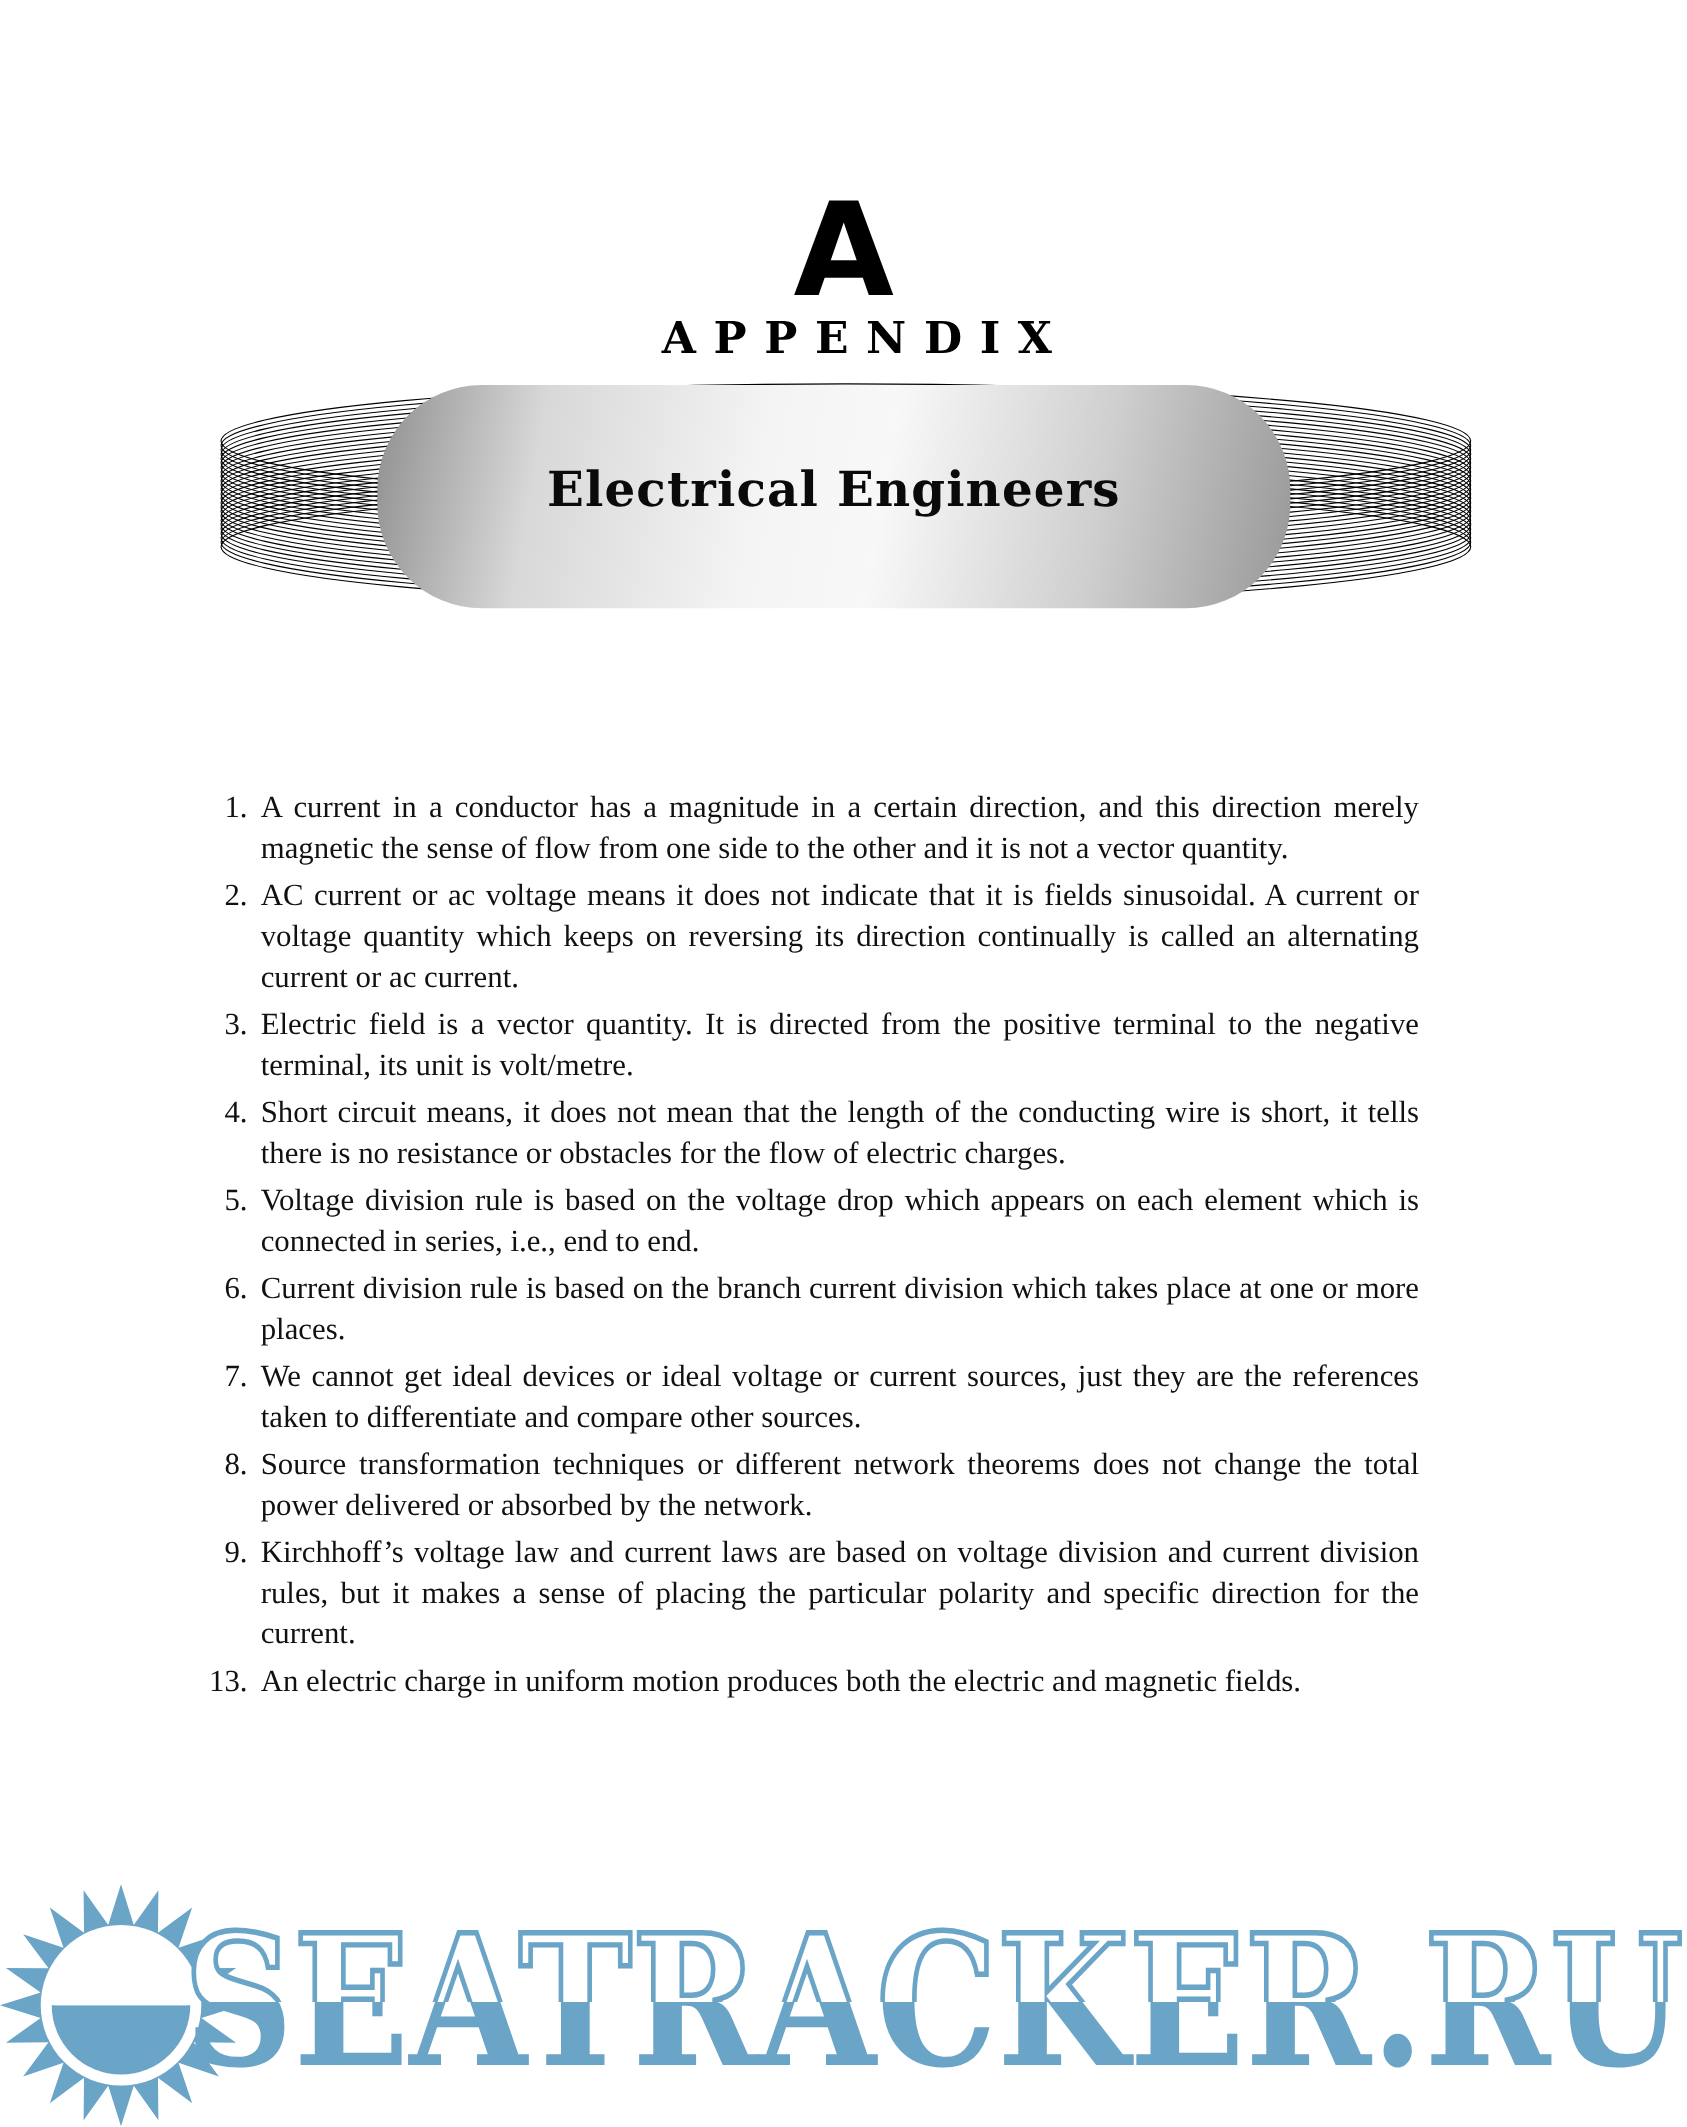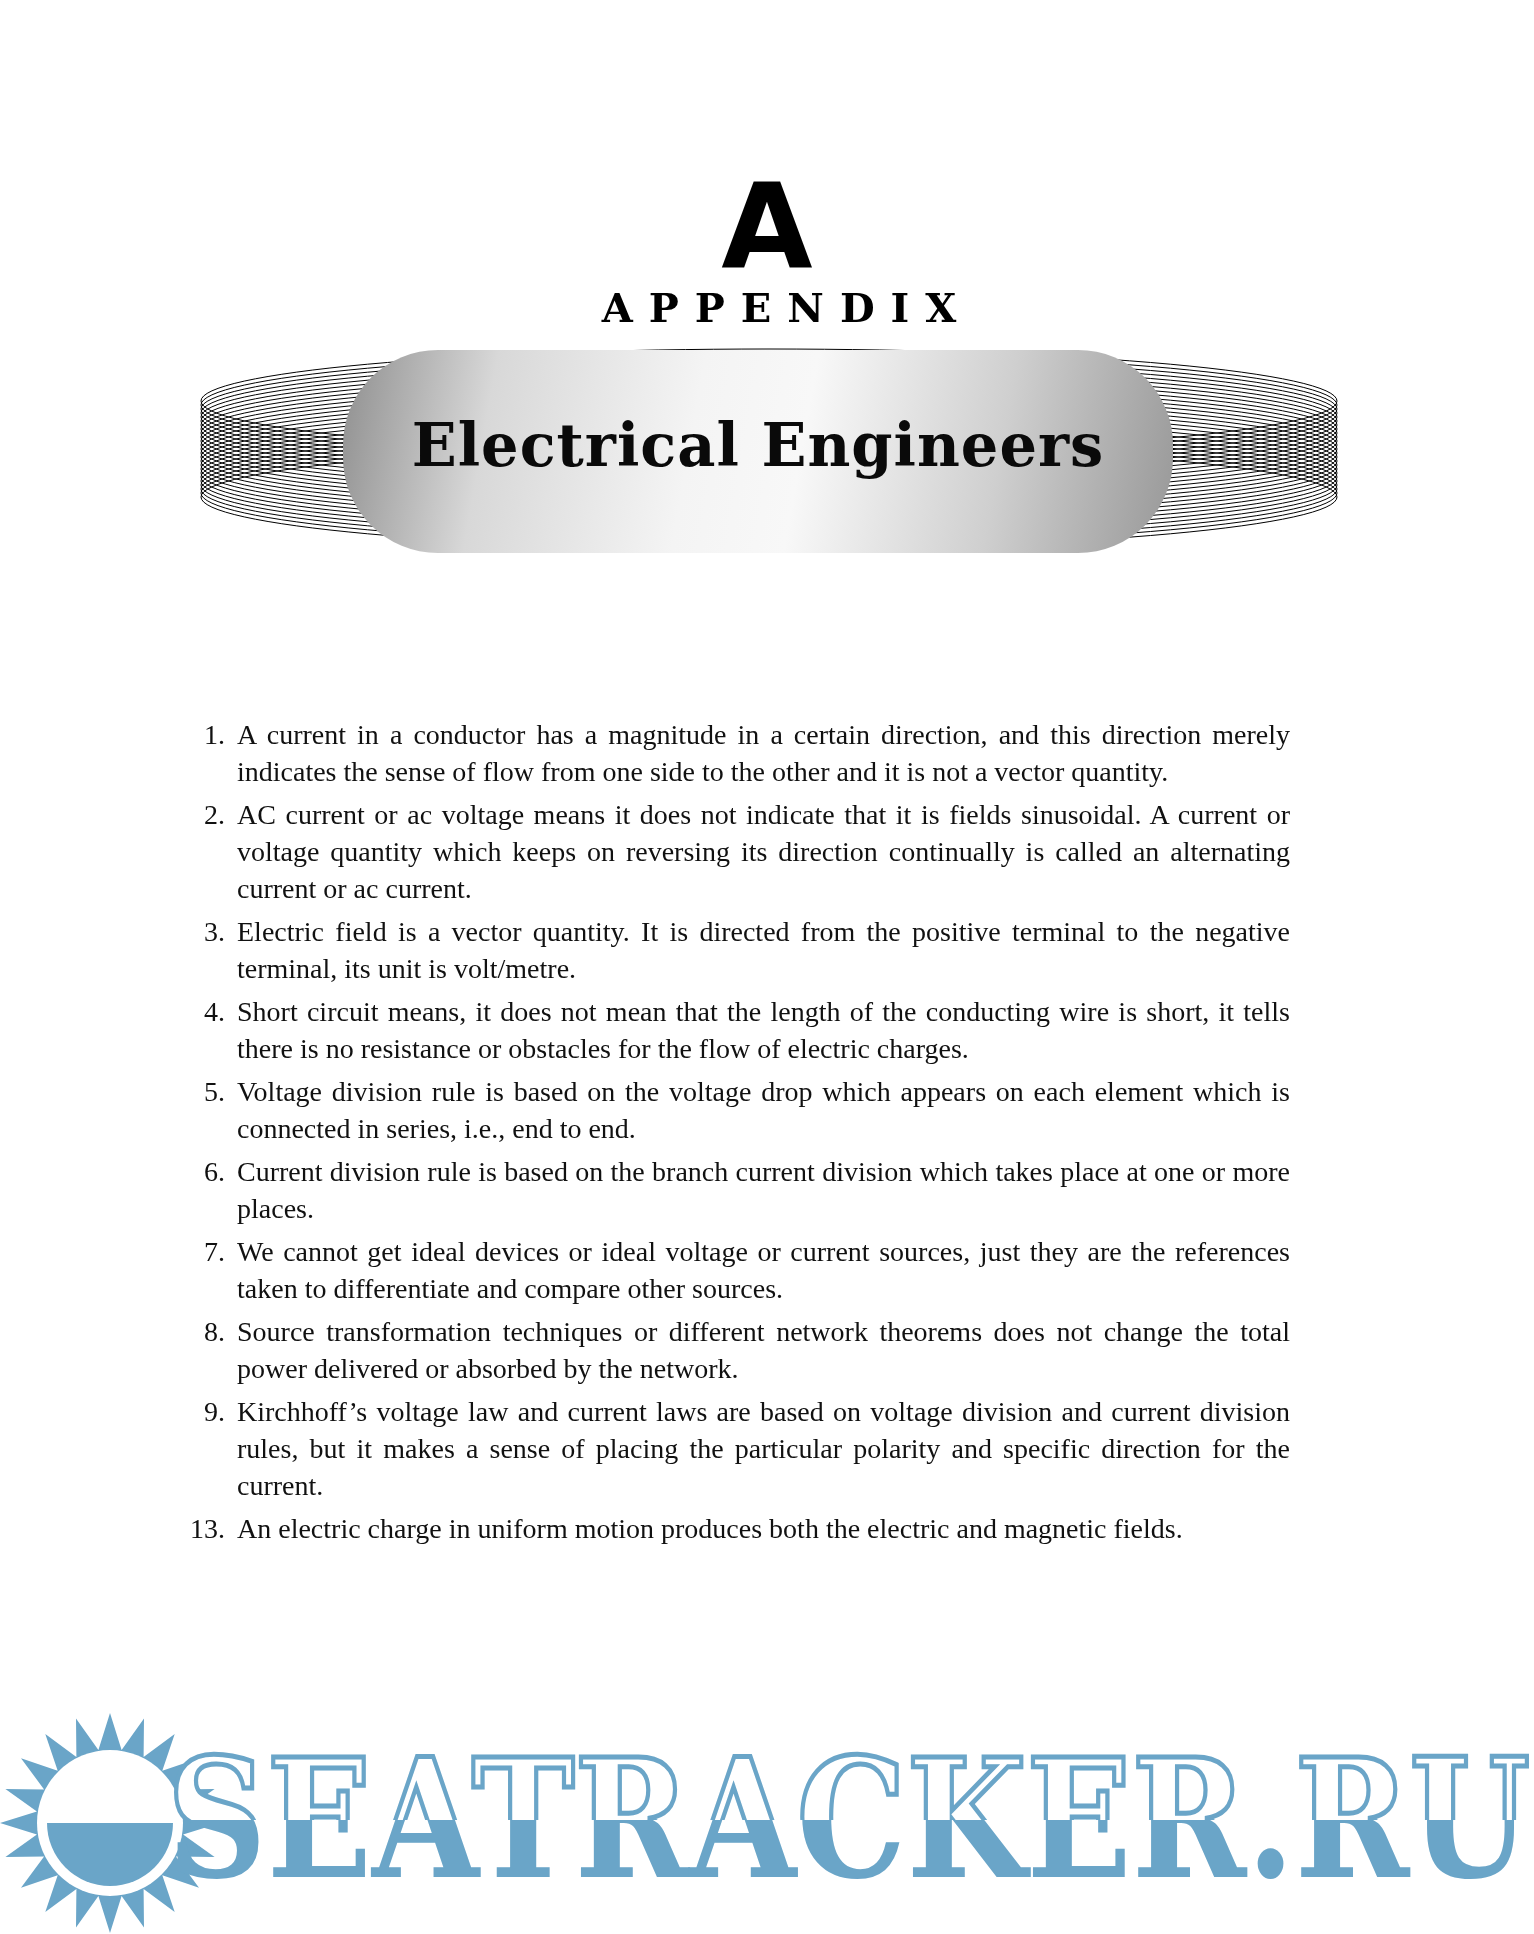--- a/index.html
+++ b/index.html
@@ -35,21 +35,21 @@
   
   .banner{
     position:absolute;left:343px;top:350px;width:830px;height:203px;
     border-radius:95px;
     background:linear-gradient(100deg,#8f8f8f 0%,#d8d8d8 18%,#f4f4f4 42%,#f8f8f8 55%,#cfcfcf 78%,#989898 100%);
     display:flex;flex-direction:column;align-items:center;justify-content:center;
     padding-bottom:12px;box-sizing:border-box;
   }
   .banner-line{
     font-family:"DejaVu Serif", serif;
-    font-weight:bold;font-size:59px;line-height:78px;
+    font-weight:bold;font-size:44px;line-height:78px;
     color:#0a0a0a;letter-spacing:1px;white-space:nowrap;
   }
   
   .points{
     position:absolute;left:165px;top:716px;width:1125px;
     margin:0;padding:0;list-style:none;
     font-size:28px;line-height:37px;
   }
   .point{display:flex;margin:0 0 6px 0;}
   .point .num{
@@ -110,21 +110,21 @@
     </svg>
 
   <div class="banner">
     <div class="banner-line">Electrical Engineers</div>
   </div>
 
   <ol class="points">
 
       <li class="point">
         <span class="num">1.</span>
-        <span class="txt">A current in a conductor has a magnitude in a certain direction, and this direction merely indicates the sense of flow from one side to the other and it is not a vector quantity.</span>
+        <span class="txt">A current in a conductor has a magnitude in a certain direction, and this direction merely magnetic the sense of flow from one side to the other and it is not a vector quantity.</span>
       </li>
 
       <li class="point">
         <span class="num">2.</span>
         <span class="txt">AC current or ac voltage means it does not indicate that it is fields sinusoidal. A current or voltage quantity which keeps on reversing its direction continually is called an alternating current or ac current.</span>
       </li>
 
       <li class="point">
         <span class="num">3.</span>
         <span class="txt">Electric field is a vector quantity. It is directed from the positive terminal to the negative terminal, its unit is volt/metre.</span>

